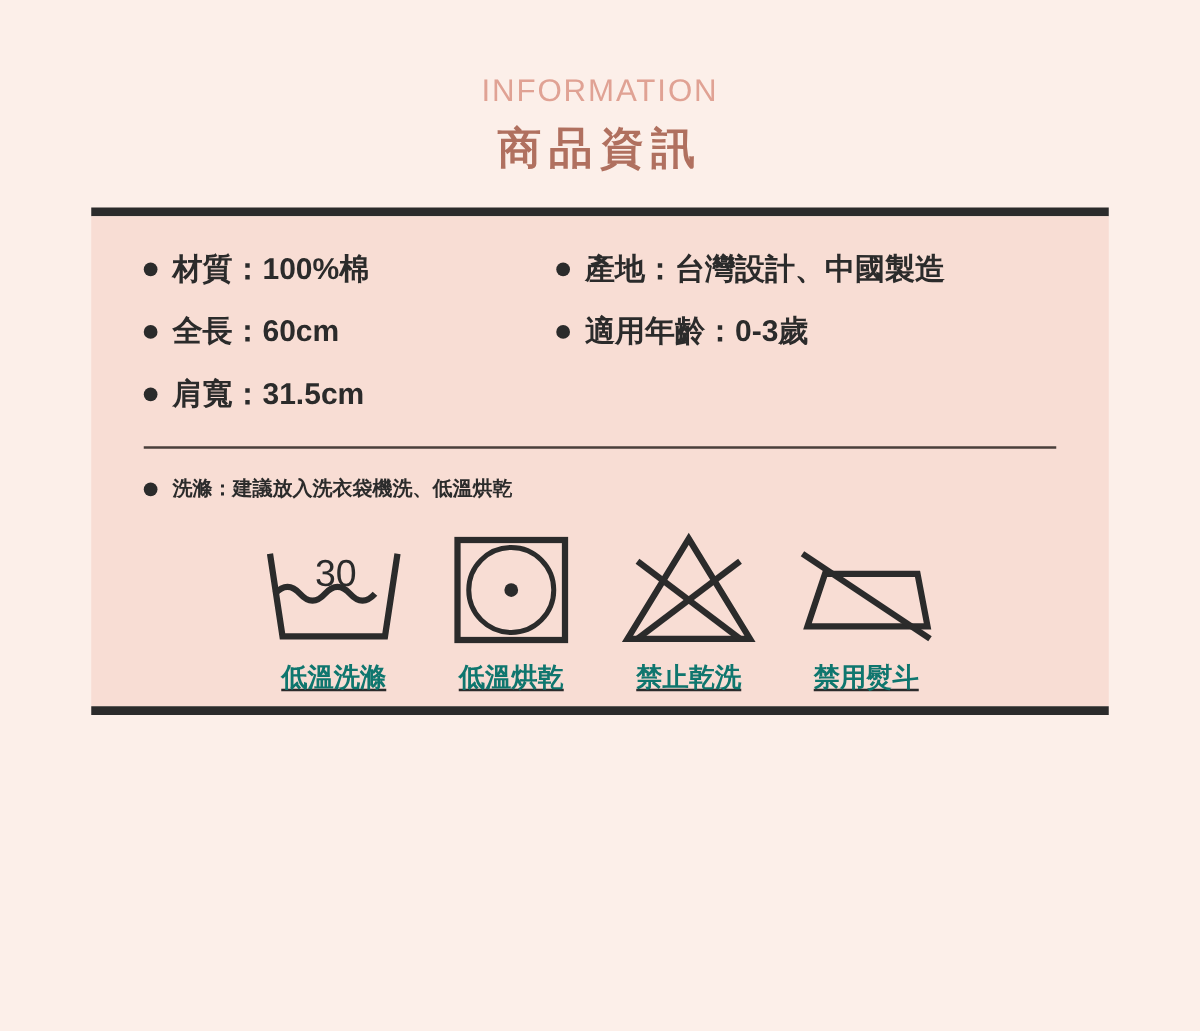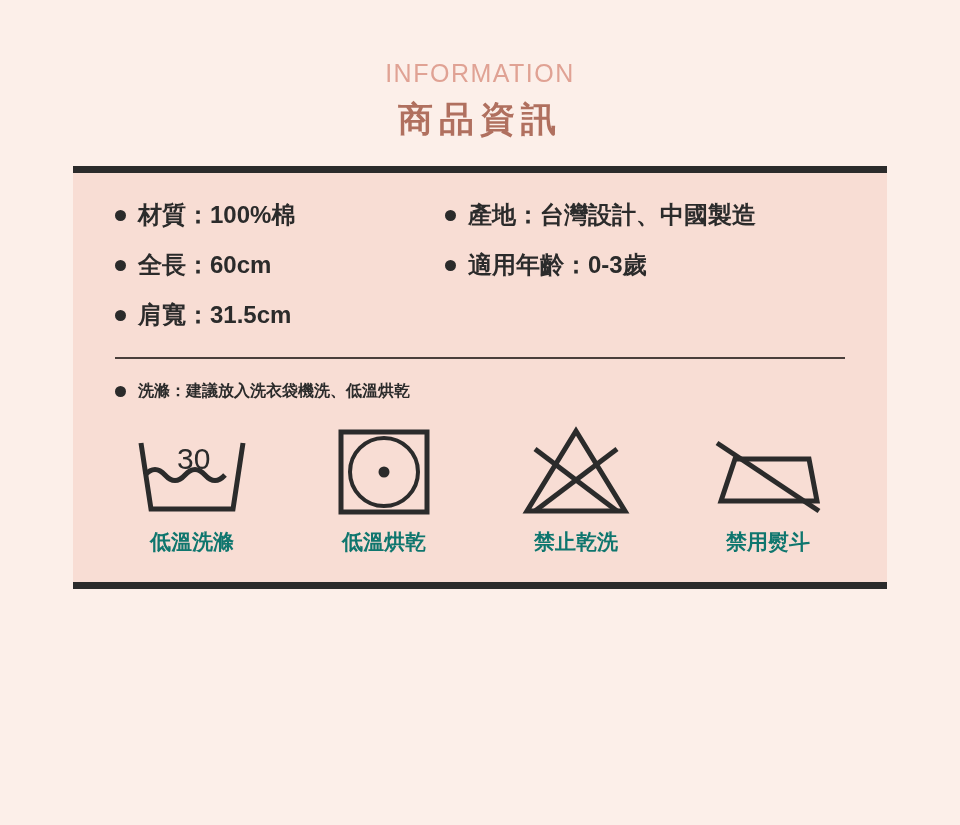--- a/index.html
+++ b/index.html
@@ -53,21 +53,21 @@
     width: 100%;
   }
   .rule-bottom {
     height: 7px;
     background: #2b2b2b;
     width: 100%;
     margin-top: 0;
   }
   .panel {
     background: #f8ddd4;
-    padding: 26px 0 26px 0;
+    padding: 26px 0 9px 0;
   }
 
   .specs {
     display: flex;
     padding: 0 42px;
   }
   .spec-col {
     display: flex;
     flex-direction: column;
     gap: 18px;
@@ -102,22 +102,23 @@
     display: flex;
     align-items: center;
     padding: 22px 42px 0 42px;
     font-size: 16px;
     font-weight: 700;
   }
 
   
   .icons-row {
     display: flex;
-    justify-content: space-between;
+    justify-content: center;
     padding: 22px 48px 0 48px;
+    text-decoration: underline;
   }
   .icon-cell {
     width: 142px;
     display: flex;
     flex-direction: column;
     align-items: center;
   }
   .icon-art {
     width: 120px;
     height: 96px;

